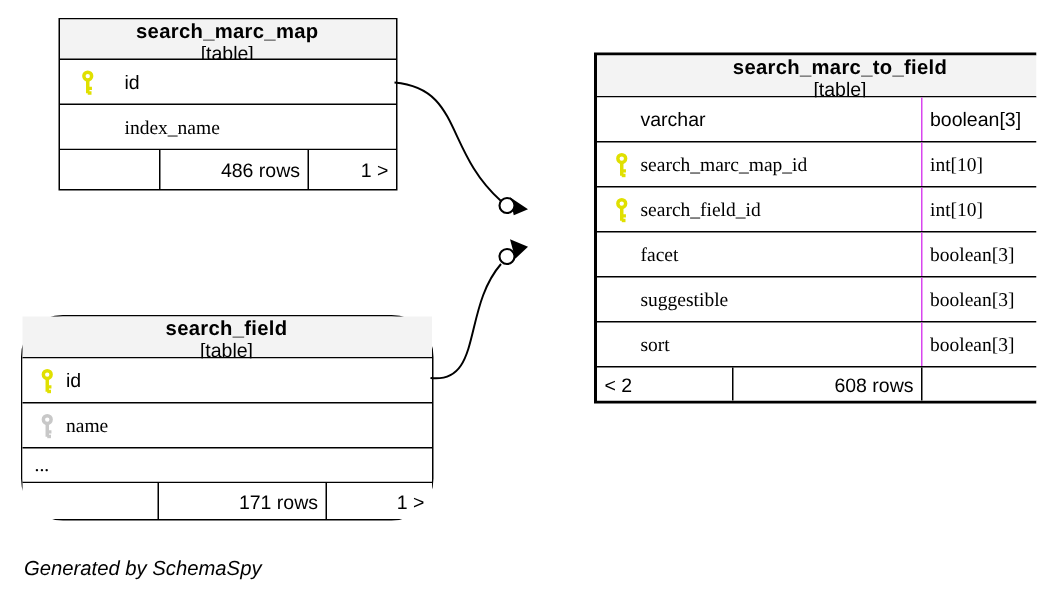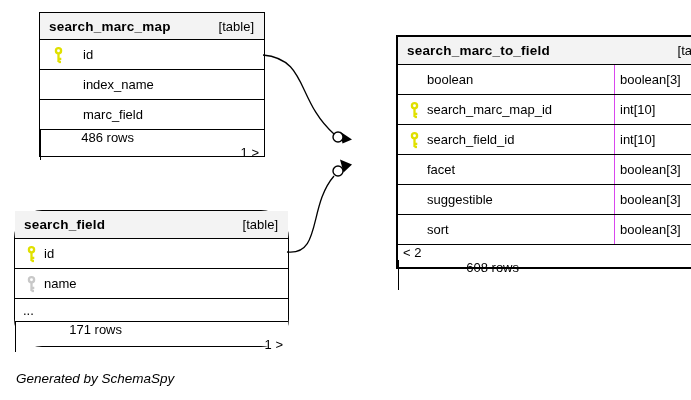--- a/index.html
+++ b/index.html
@@ -6,35 +6,35 @@
   .canvas{
     position:relative;width:691px;height:400px;background:#ffffff;overflow:hidden;
     font-family:"Liberation Sans","DejaVu Sans",sans-serif;font-size:13px;color:#000;
   }
   .db-table{position:absolute;background:#fff;border:1px solid #000;z-index:1;}
   .t0{left:39px;top:12px;width:224px;--indent:43px;--keyx:13px;}
   .t1{left:14px;top:210px;width:273px;border-radius:28px;--indent:29px;--keyx:11px;}
   .t2{left:352px;top:35px;width:325px;border-width:2px;margin-left:44px;--indent:29px;--keyx:11px;}
 
   .thead{display:flex;justify-content:space-between;align-items:center;
-         background:#f3f3f3;border-bottom:1px solid #000;padding:0 10px 0 9px;}
+         background:#f3f3f3;border-bottom:1px solid #000;padding:0 10px 0 9px;flex-direction:column;}
   .t0 .thead{height:26px}.t1 .thead{height:27px}.t2 .thead{height:27px}
   .tname{font-weight:bold;font-size:13.5px;letter-spacing:.2px;}
   .ttag{font-size:13px;}
 
   .trow{position:relative;display:flex;align-items:stretch;height:29px;background:#fff;justify-content:center;}
-  .trow + .trow{border-top:1px solid #000;}
+  .trow + .trow{border-top:1px solid #000;font-family:Liberation Serif, serif;}
   .trow.ellipsis{height:22px;}
   .keyicon{position:absolute;left:var(--keyx);top:50%;transform:translateY(-50%);line-height:0;}
   .cname{flex:1;display:flex;align-items:center;padding-left:var(--indent);white-space:nowrap;}
   .trow.ellipsis .cname{padding-left:8px;}
   .ctype{width:109px;flex:none;box-sizing:border-box;border-left:1px solid #d946ef;
          display:flex;align-items:center;padding-left:5px;white-space:nowrap;}
 
-  .tfoot{display:flex;border-top:1px solid #000;background:#fff;flex-direction:column;}
+  .tfoot{display:flex;border-top:1px solid #000;background:#fff;}
   .t0 .tfoot{height:26px}.t1 .tfoot{height:24px}.t2 .tfoot{height:22px}
   .fc{display:flex;align-items:center;box-sizing:border-box;white-space:nowrap;}
   .fc-mid,.fc-right{border-left:1px solid #000;justify-content:flex-end;padding-right:5px;}
   .fc-left{padding-left:5px;}
   .fc-right{flex:1;}
   .t0 .fc-left{width:66px}.t0 .fc-mid{width:99px}
   .t1 .fc-left{width:90px}.t1 .fc-mid{width:112px}
   .t2 .fc-left{width:90px}.t2 .fc-mid{width:126px}
 
   .overlay{position:absolute;left:0;top:0;z-index:3;pointer-events:none;}
@@ -69,23 +69,20 @@
         <div class="trow">
           <span class="keyicon"><svg width="11" height="17" viewBox="0 0 11 17">
               <circle cx="5.5" cy="4.2" r="2.6" fill="none" stroke="#e0e000" stroke-width="2.3"></circle>
               <path d="M5.5 6.8 V15.6 M5.5 12.4 H8.3 M5.5 15.5 H8.0" fill="none" stroke="#e0e000" stroke-width="2.3"></path>
             </svg></span>
           <span class="cname">id</span>
         </div>
         <div class="trow">
           <span class="cname">index_name</span>
         </div>
-        <div class="trow">
-          <span class="cname">marc_field</span>
-        </div>
       </div>
     <div class="tfoot">
       <span class="fc fc-left"></span>
       <span class="fc fc-mid">486 rows</span>
       <span class="fc fc-right">1 &gt;</span>
     </div>
   </div>
 
   <div class="db-table t1">
     <div class="thead">
@@ -118,21 +115,21 @@
     </div>
   </div>
 
   <div class="db-table t2">
     <div class="thead">
       <span class="tname">search_marc_to_field</span>
       <span class="ttag">[table]</span>
     </div>
     <div class="tbody">
         <div class="trow">
-          <span class="cname">boolean</span>
+          <span class="cname">varchar</span>
           <span class="ctype">boolean[3]</span>
         </div>
         <div class="trow">
           <span class="keyicon"><svg width="11" height="17" viewBox="0 0 11 17">
               <circle cx="5.5" cy="4.2" r="2.6" fill="none" stroke="#e0e000" stroke-width="2.3"></circle>
               <path d="M5.5 6.8 V15.6 M5.5 12.4 H8.3 M5.5 15.5 H8.0" fill="none" stroke="#e0e000" stroke-width="2.3"></path>
             </svg></span>
           <span class="cname">search_marc_map_id</span>
           <span class="ctype">int[10]</span>
         </div>

